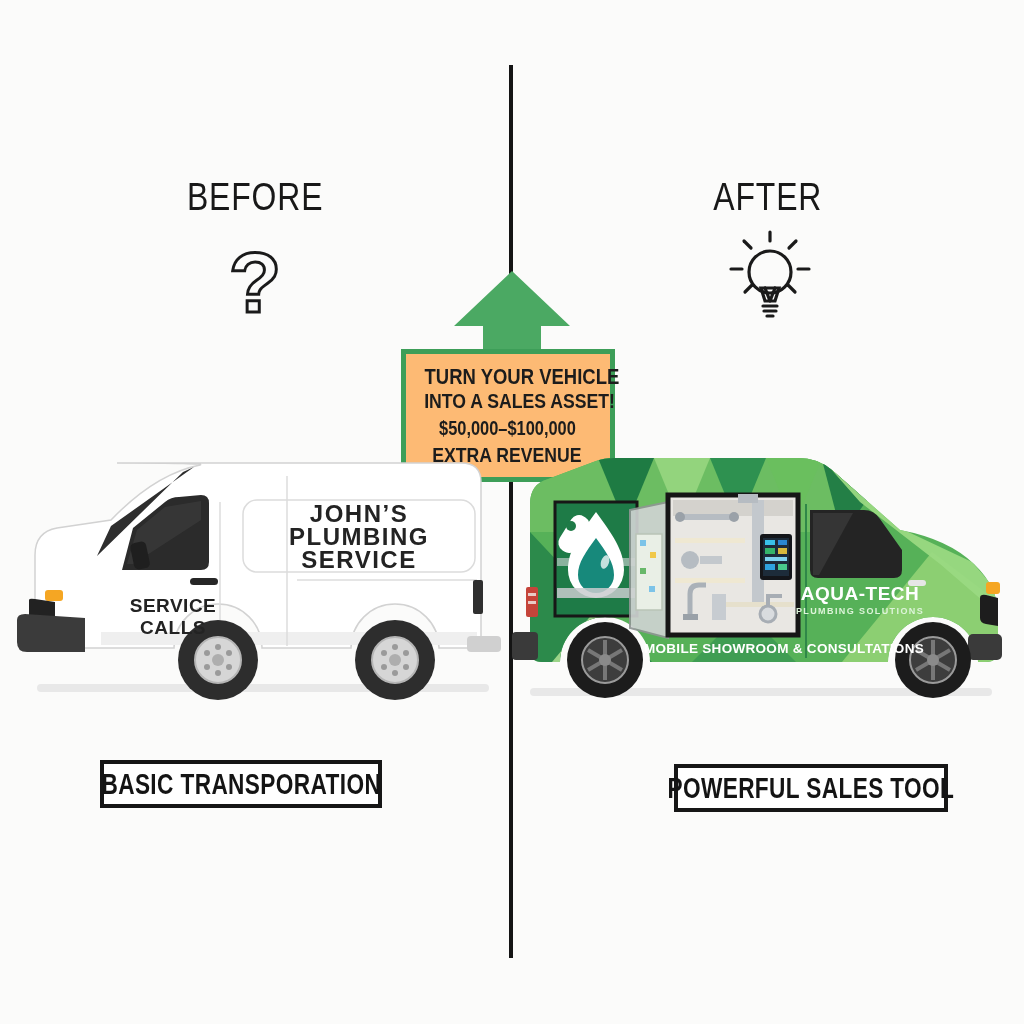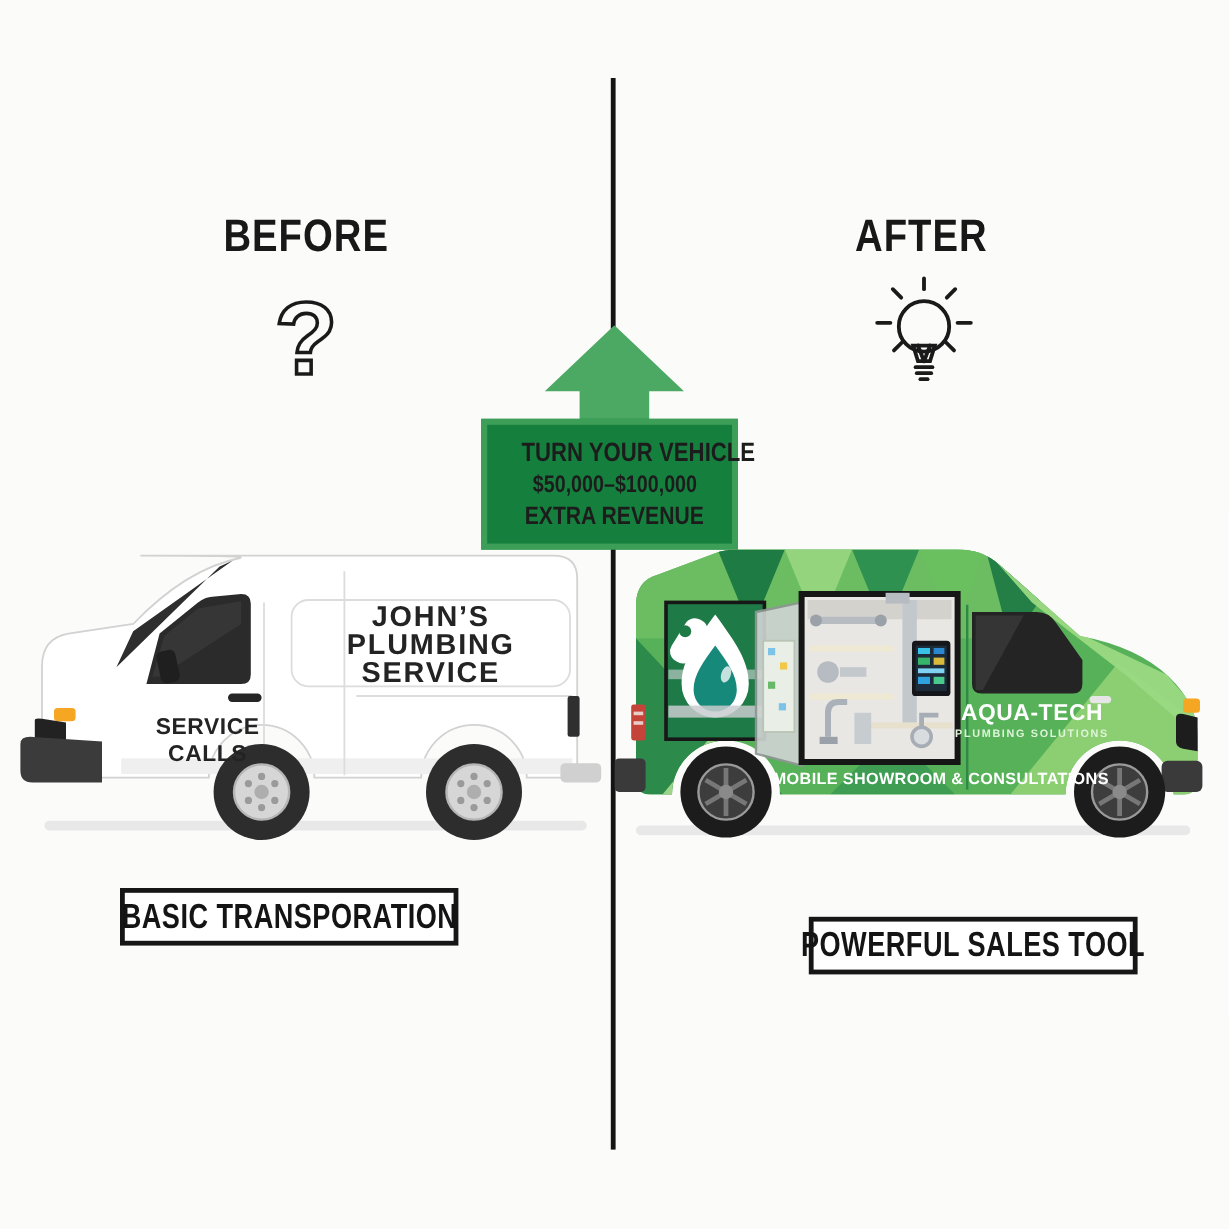--- a/index.html
+++ b/index.html
@@ -3,26 +3,26 @@
 <meta charset="utf-8">
 <style>
   html,body{margin:0;padding:0;background:#ffffff;}
   .stage{
     position:relative;width:1024px;height:1024px;overflow:hidden;
     background:#fbfbfa;font-family:"Liberation Sans",sans-serif;color:#1a1a1a;
   }
   .abs{position:absolute;}
   .cond{display:inline-block;transform:scaleX(0.84);transform-origin:center;white-space:nowrap;}
   .panel-title{
-    width:300px;text-align:center;font-size:38px;font-weight:bold;letter-spacing:1px;color:#181818;
+    width:300px;text-align:center;font-size:38px;font-weight:normal;letter-spacing:1px;color:#181818;
   }
   .divider{width:4px;background:#141414;}
   .callout{
-    box-sizing:border-box;width:214px;border:5px solid #3d9e58;background:#15803d;
-    text-align:center;padding:11px 2px 10px 10px;
+    box-sizing:border-box;width:214px;border:5px solid #3d9e58;background:#fdba74;
+    text-align:center;padding:11px 2px 10px 0;
   }
   .callout .ln{font-weight:bold;color:#1c1c1c;line-height:24px;font-size:22px;}
   .callout .ln.small{font-size:21px;}
   .callout .ln.big{font-size:20px;line-height:30px;}
   .callout .ln.big .cond{transform:scaleX(0.82);}
   .caption{
     box-sizing:border-box;height:48px;border:4px solid #161616;background:#ffffff;
     display:flex;align-items:center;justify-content:center;
     font-size:29px;font-weight:bold;color:#141414;letter-spacing:0.5px;
   }
@@ -63,20 +63,21 @@
       <line x1="72" y1="64" x2="65" y2="57"></line>
     </g>
   </svg>
 
   <svg class="abs" style="left:454px;top:271px;" width="116" height="84" viewBox="0 0 116 84">
     <polygon points="58,0 116,55 87,55 87,84 29,84 29,55 0,55" fill="#4ba963"></polygon>
   </svg>
 
   <div class="abs callout" style="left:401px;top:349px;">
     <div class="ln"><span class="cond">TURN YOUR VEHICLE</span></div>
+    <div class="ln small"><span class="cond">INTO A SALES ASSET!</span></div>
     <div class="ln big"><span class="cond">$50,000–$100,000</span></div>
     <div class="ln small"><span class="cond">EXTRA REVENUE</span></div>
   </div>
 
   <svg class="abs" style="left:15px;top:450px;" width="492" height="255" viewBox="0 0 492 255">
 
     <rect x="22" y="234" width="452" height="8" rx="4" fill="#e8e8e8"></rect>
 
     <path d="M 102 13 L 446 13 Q 466 13 466 32 L 466 188 Q 466 198 456 198
              L 424 198 A 44 44 0 0 0 336 198
@@ -279,20 +280,20 @@
       <circle cx="421" cy="218" r="6" fill="#8a8a8a"></circle>
     </g>
 
     <g fill="#ffffff" font-weight="bold" text-anchor="middle">
       <text x="348" y="158" font-size="19" letter-spacing="0.5">AQUA-TECH</text>
       <text x="348" y="172" font-size="9" letter-spacing="1.4" fill="#ddf4d9">PLUMBING SOLUTIONS</text>
       <text x="272" y="211" font-size="13.5" letter-spacing="0.3">MOBILE SHOWROOM &amp; CONSULTATIONS</text>
     </g>
   </svg>
 
-  <div class="abs caption" style="left:100px;top:740px;width:282px;">
+  <div class="abs caption" style="left:100px;top:760px;width:282px;">
     <span class="cond">BASIC TRANSPORATION</span>
   </div>
   <div class="abs caption" style="left:638px;top:764px;width:274px;margin-left:36px;">
     <span class="cond">POWERFUL SALES TOOL</span>
   </div>
 
 </div>
 
 </body></html>

